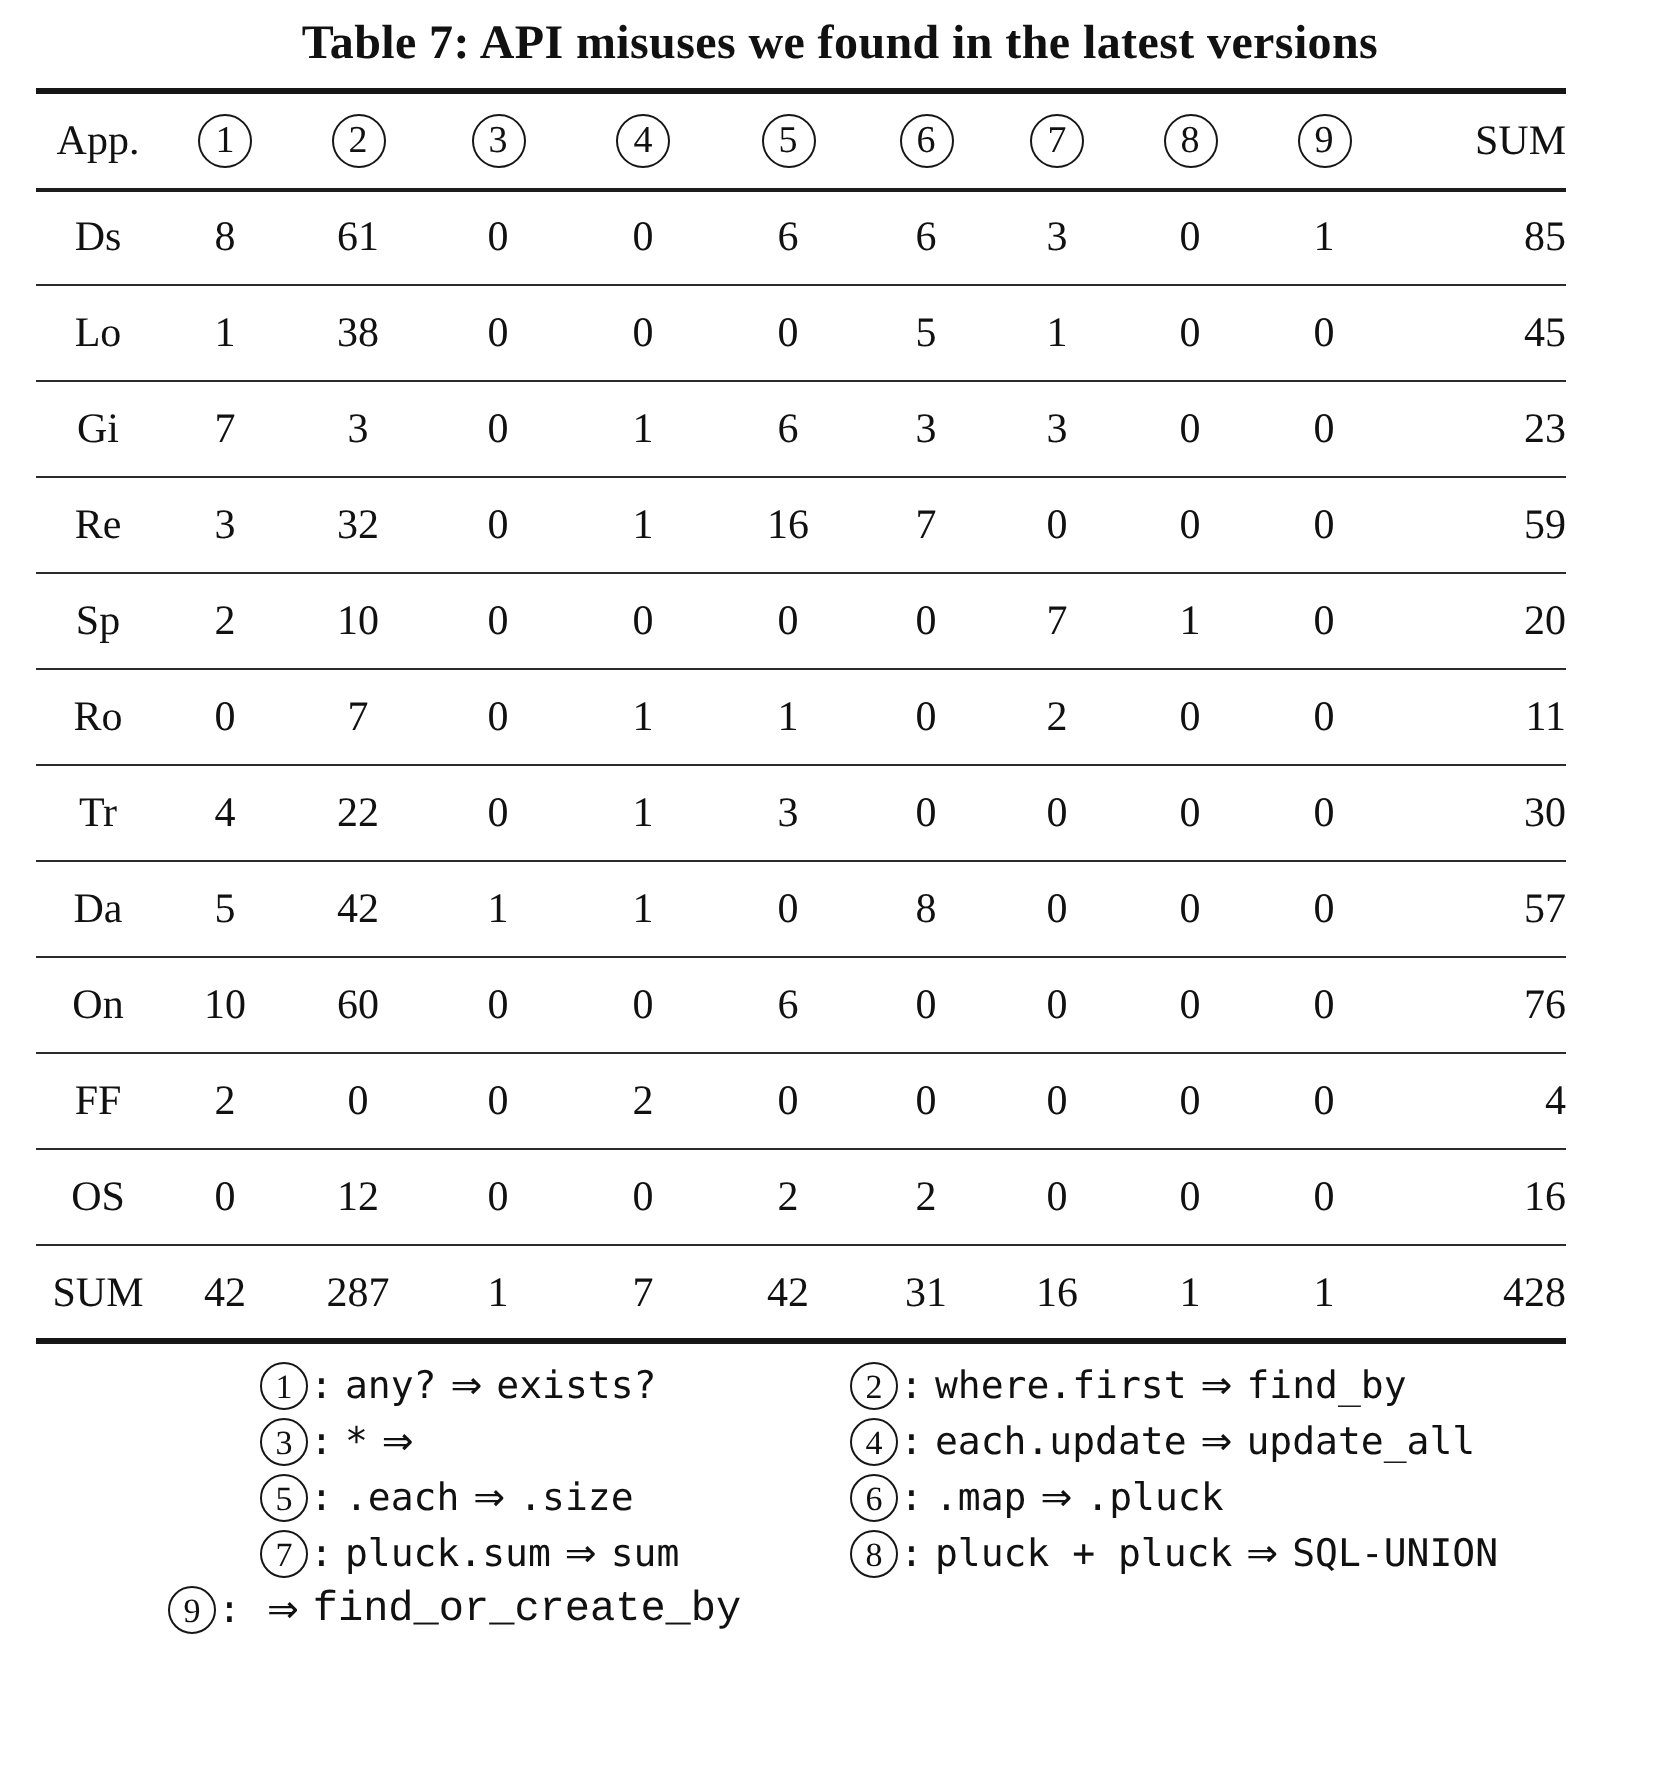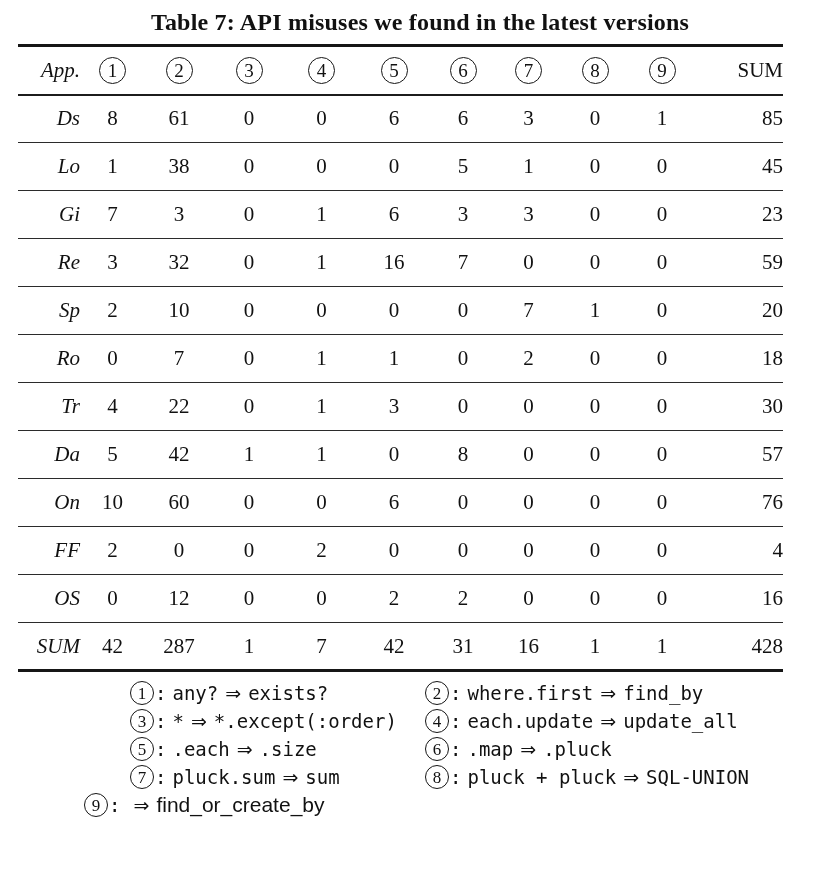--- a/index.html
+++ b/index.html
@@ -15,42 +15,42 @@
   table.misuse {
     border-collapse:collapse; table-layout:fixed;
     margin-left:18px; width:765px;
     border-top:3px solid #161616; border-bottom:3px solid #161616;
     font-size:21px;
   }
   table.misuse th, table.misuse td { padding:0; font-weight:normal; }
   tr.header-row { height:49px; border-bottom:2.2px solid #1c1c1c; }
   tr.body-row { height:48px; border-bottom:1.6px solid #2b2b2b;margin-top:20px; }
   tr.footer-row { height:48px; }
-  td.app-col, th.app-col { text-align:right; padding-left:12px;font-style:italic; }
+  td.app-col, th.app-col { text-align:center; padding-left:12px; }
   td.num-col, th.num-col { text-align:center; }
   td.sum-col, th.sum-col { text-align:right; padding-right:13px; }
   .circle {
     display:inline-flex; align-items:center; justify-content:center;
     width:27px; height:27px; border:1.5px solid #161616; border-radius:50%;
     font-size:19px; line-height:1; box-sizing:border-box;
     font-family:"Liberation Serif", serif;
   }
   .legend { margin:7px 0 0 18px; font-family:"DejaVu Sans Mono", monospace; font-size:19px; }
   .legend-row { display:flex; align-items:center; height:28px; }
   .legend-item { display:flex; align-items:center; white-space:nowrap; }
   .legend-item.col1 { margin-left:112px; flex:0 0 295px; }
   .legend-item.col2 { flex:1 1 auto; }
   .legend-item.solo { margin-left:66px; }
   .legend .circle {
     width:24px; height:24px; border-width:1.4px; font-size:17px; margin-right:1px;
     flex:0 0 auto;
   }
   .lg-colon { margin-right:6px; }
   .lg-arrow { padding:0 7px; font-family:"DejaVu Sans", sans-serif; }
-  .lg-to-serif { font-family:Liberation Sans, sans-serif; font-size:21px; }
+  .lg-to-serif { font-family:Liberation Mono, monospace; font-size:21px; }
 </style>
 </head>
 <body>
 
 <div class="page">
 
   <div class="title">Table 7: API misuses we found in the latest versions</div>
 
   <table class="misuse">
     <colgroup>
@@ -153,21 +153,21 @@
           <td class="app-col">Ro</td>
           <td class="num-col">0</td>
           <td class="num-col">7</td>
           <td class="num-col">0</td>
           <td class="num-col">1</td>
           <td class="num-col">1</td>
           <td class="num-col">0</td>
           <td class="num-col">2</td>
           <td class="num-col">0</td>
           <td class="num-col">0</td>
-          <td class="sum-col">18</td>
+          <td class="sum-col">11</td>
         </tr>
         <tr class="body-row">
           <td class="app-col">Tr</td>
           <td class="num-col">4</td>
           <td class="num-col">22</td>
           <td class="num-col">0</td>
           <td class="num-col">1</td>
           <td class="num-col">3</td>
           <td class="num-col">0</td>
           <td class="num-col">0</td>
@@ -260,21 +260,20 @@
           <span class="lg-arrow">⇒</span>
           <span>find_by</span>
         </span>
       </div>
       <div class="legend-row">
         <span class="legend-item col1">
           <span class="circle">3</span>
           <span class="lg-colon">:</span>
           <span>*</span>
           <span class="lg-arrow">⇒</span>
-          <span>*.except(:order)</span>
         </span>
         <span class="legend-item col2">
           <span class="circle">4</span>
           <span class="lg-colon">:</span>
           <span>each.update</span>
           <span class="lg-arrow">⇒</span>
           <span>update_all</span>
         </span>
       </div>
       <div class="legend-row">

